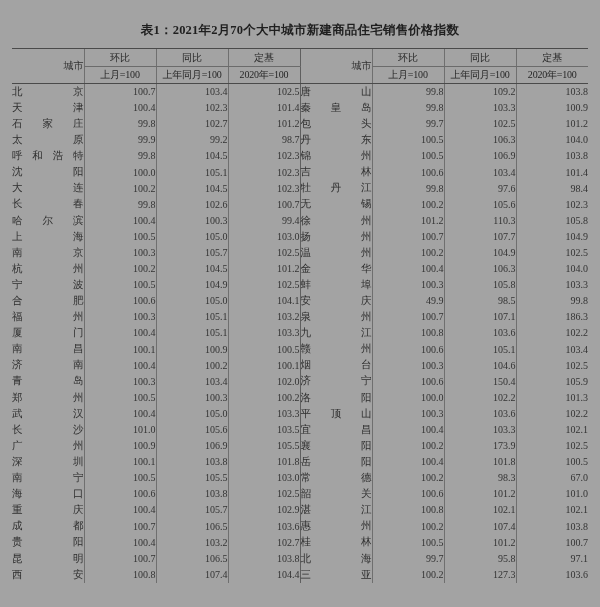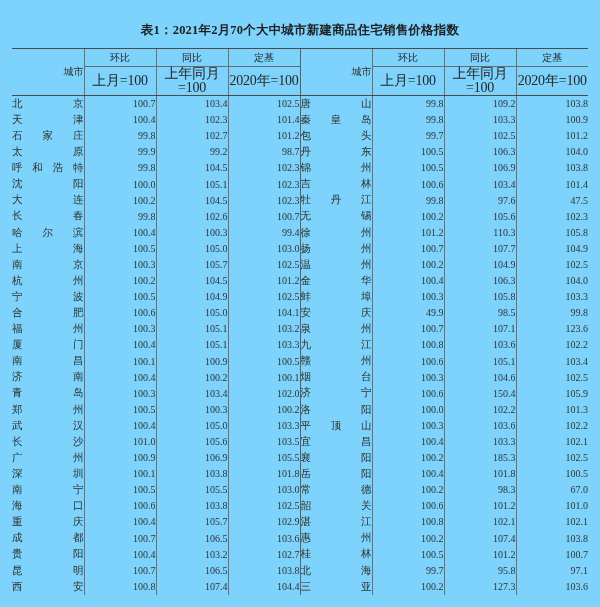--- a/index.html
+++ b/index.html
@@ -12,21 +12,21 @@
     height: 607px;
     overflow: hidden;
     font-family: "Liberation Serif", "DejaVu Serif", serif;
     color: #2b2b2b;
     -webkit-font-smoothing: antialiased;
   }
   .page {
     position: relative;
     width: 600px;
     height: 607px;
-    background: #7dd3fc;
+    background: #a3a3a3;
     box-sizing: border-box;
   }
   .doc-title {
     text-align: center;
     font-size: 12.5px;
     font-weight: bold;
     letter-spacing: 0.2px;
     color: #1f1f1f;
     padding-top: 22px;
     padding-bottom: 9px;
@@ -50,21 +50,21 @@
   col.c-city  { width: 68px; }
   col.c-num   { width: 68px; }
 
   
   .hdr-top, .hdr-sub {
     text-align: center;
     font-size: 10px;
     color: #262626;
   }
   .hdr-top { height: 17px; }
-  .hdr-sub { height: 16px; font-size: 14px; letter-spacing: -0.2px; margin-top: 24px; }
+  .hdr-sub { height: 16px; font-size: 10px; letter-spacing: -0.2px; margin-top: 24px; }
   .hdr-city {
     text-align: right;
     font-size: 10px;
     vertical-align: middle;
   }
   .rule-top   { border-top: 1.4px solid #4a4a4a; }
   .rule-mid   { border-bottom: 0.8px solid #6b6b6b; }
   .rule-head  { border-bottom: 1.4px solid #4a4a4a; }
   .vline-l    { border-left: 0.9px solid #6f6f6f; }
 
@@ -189,21 +189,21 @@
           <td class="num vline-l">101.4</td>
         </tr>
         <tr>
           <td class="city ">大连</td>
           <td class="num vline-l">100.2</td>
           <td class="num vline-l">104.5</td>
           <td class="num vline-l">102.3</td>
           <td class="city half-split">牡丹江</td>
           <td class="num vline-l">99.8</td>
           <td class="num vline-l">97.6</td>
-          <td class="num vline-l">47.5</td>
+          <td class="num vline-l">98.4</td>
         </tr>
         <tr>
           <td class="city ">长春</td>
           <td class="num vline-l">99.8</td>
           <td class="num vline-l">102.6</td>
           <td class="num vline-l">100.7</td>
           <td class="city half-split">无锡</td>
           <td class="num vline-l">100.2</td>
           <td class="num vline-l">105.6</td>
           <td class="num vline-l">102.3</td>
@@ -269,21 +269,21 @@
           <td class="num vline-l">99.8</td>
         </tr>
         <tr>
           <td class="city ">福州</td>
           <td class="num vline-l">100.3</td>
           <td class="num vline-l">105.1</td>
           <td class="num vline-l">103.2</td>
           <td class="city half-split">泉州</td>
           <td class="num vline-l">100.7</td>
           <td class="num vline-l">107.1</td>
-          <td class="num vline-l">123.6</td>
+          <td class="num vline-l">186.3</td>
         </tr>
         <tr>
           <td class="city ">厦门</td>
           <td class="num vline-l">100.4</td>
           <td class="num vline-l">105.1</td>
           <td class="num vline-l">103.3</td>
           <td class="city half-split">九江</td>
           <td class="num vline-l">100.8</td>
           <td class="num vline-l">103.6</td>
           <td class="num vline-l">102.2</td>
@@ -348,21 +348,21 @@
           <td class="num vline-l">103.3</td>
           <td class="num vline-l">102.1</td>
         </tr>
         <tr>
           <td class="city ">广州</td>
           <td class="num vline-l">100.9</td>
           <td class="num vline-l">106.9</td>
           <td class="num vline-l">105.5</td>
           <td class="city half-split">襄阳</td>
           <td class="num vline-l">100.2</td>
-          <td class="num vline-l">185.3</td>
+          <td class="num vline-l">173.9</td>
           <td class="num vline-l">102.5</td>
         </tr>
         <tr>
           <td class="city ">深圳</td>
           <td class="num vline-l">100.1</td>
           <td class="num vline-l">103.8</td>
           <td class="num vline-l">101.8</td>
           <td class="city half-split">岳阳</td>
           <td class="num vline-l">100.4</td>
           <td class="num vline-l">101.8</td>

